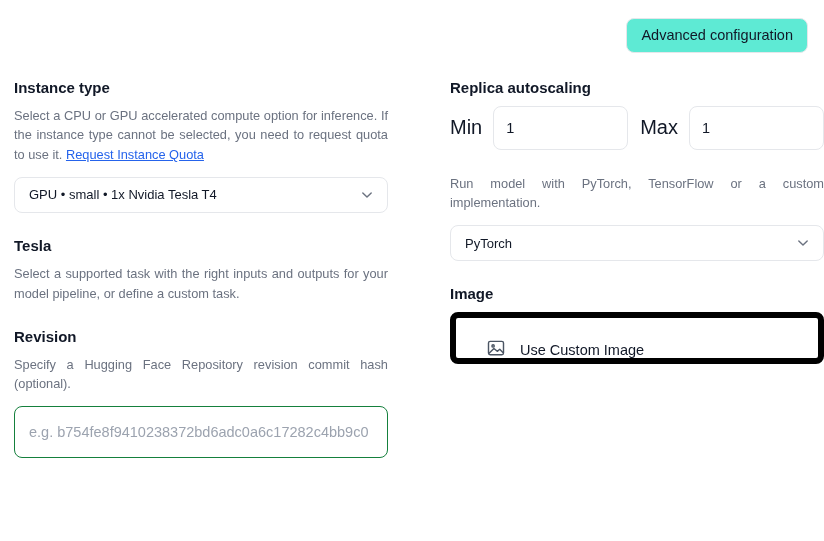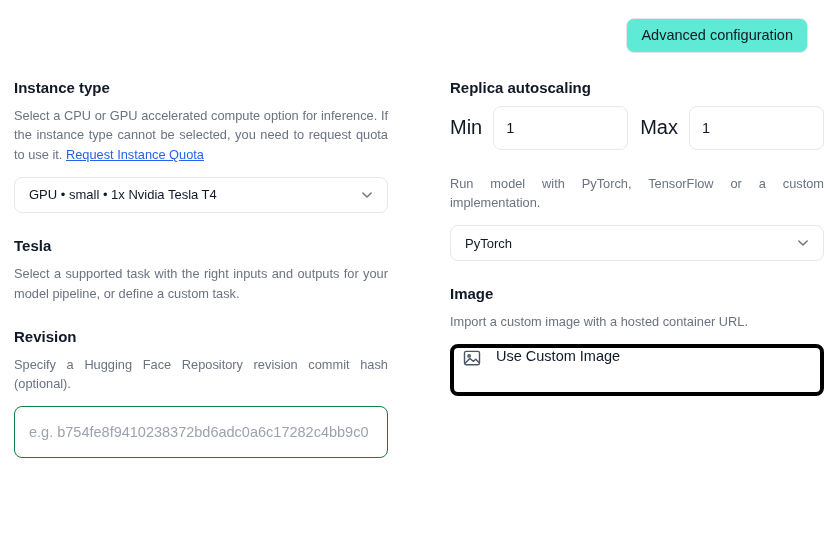--- a/index.html
+++ b/index.html
@@ -117,26 +117,26 @@
     font-size: 14.5px;
     color: #0c4a6e;
     padding: 0 14px;
     font-family: "Liberation Sans", sans-serif;
     outline: none;
   }
   .text-input::placeholder { color: #9ca3af; }
   .custom-image-btn {
     width: 374px;
     height: 52px;
-    border: 4px solid #000000;
+    border: 6px solid #000000;
     border-radius: 8px;
     background: #fff;
     display: flex;
-    align-items: flex-start;
-    padding: 0 8px;
+    align-items: flex-end;
+    padding: 0 30px;
     gap: 14px;
     cursor: pointer;
   }
   .custom-image-btn .label {
     font-size: 14.5px;
     color: #111827;
   }
   .img-icon { width: 20px; height: 20px; color: #4b5563; flex: 0 0 auto; }
   .img-icon svg { display: block; }
 </style>
@@ -202,21 +202,20 @@
           <span class="chev">
             <svg viewBox="0 0 20 20" width="14" height="14" fill="none" stroke="#6b7280" stroke-width="2" stroke-linecap="round" stroke-linejoin="round">
                 <polyline points="4,7 10,13 16,7"></polyline>
               </svg>
           </span>
         </div>
       </div>
 
       <div class="field">
         <div class="field-title">Image</div>
-        <p class="field-desc">Import a custom image with a hosted container URL.</p>
         <div class="custom-image-btn">
           <span class="img-icon">
             <svg viewBox="0 0 24 24" width="20" height="20" fill="none" stroke="currentColor" stroke-width="1.7" stroke-linecap="round" stroke-linejoin="round">
               <rect x="3" y="4" width="18" height="16" rx="2"></rect>
               <circle cx="8.5" cy="9.5" r="1.4"></circle>
               <polyline points="4,18 9.5,12.5 13.5,16 16.5,13.5 20,17"></polyline>
             </svg>
           </span>
           <span class="label">Use Custom Image</span>
         </div>

